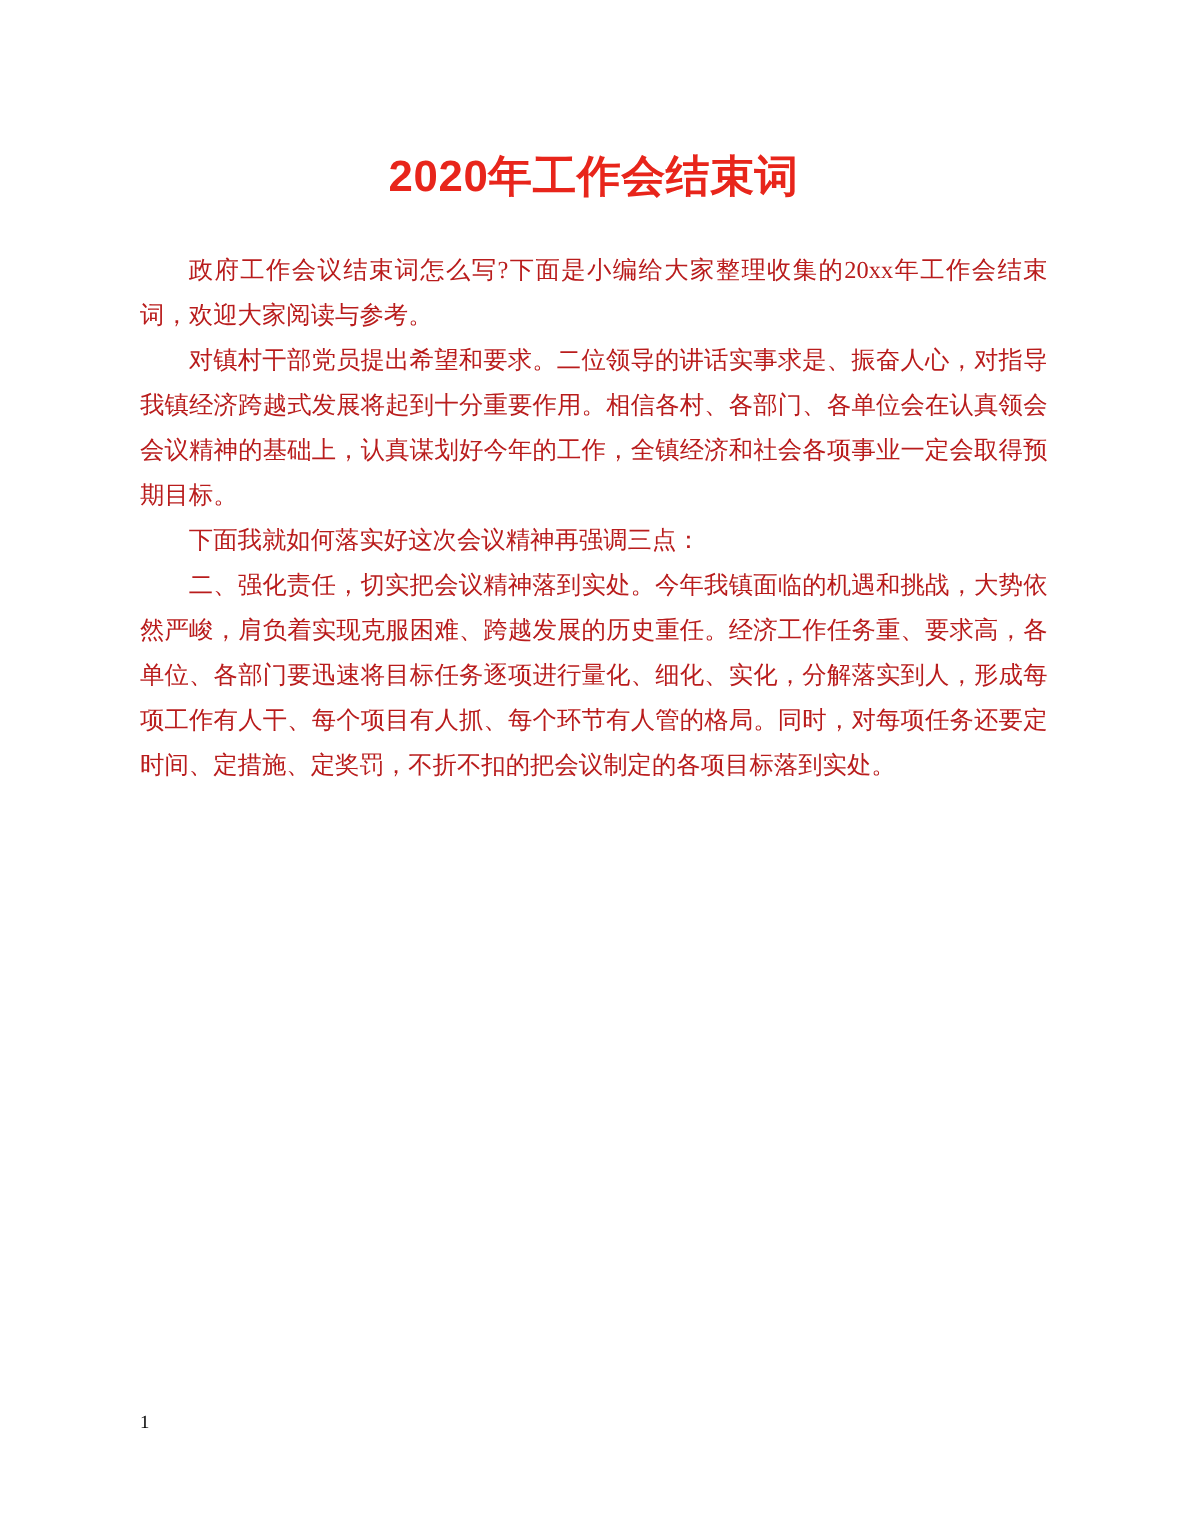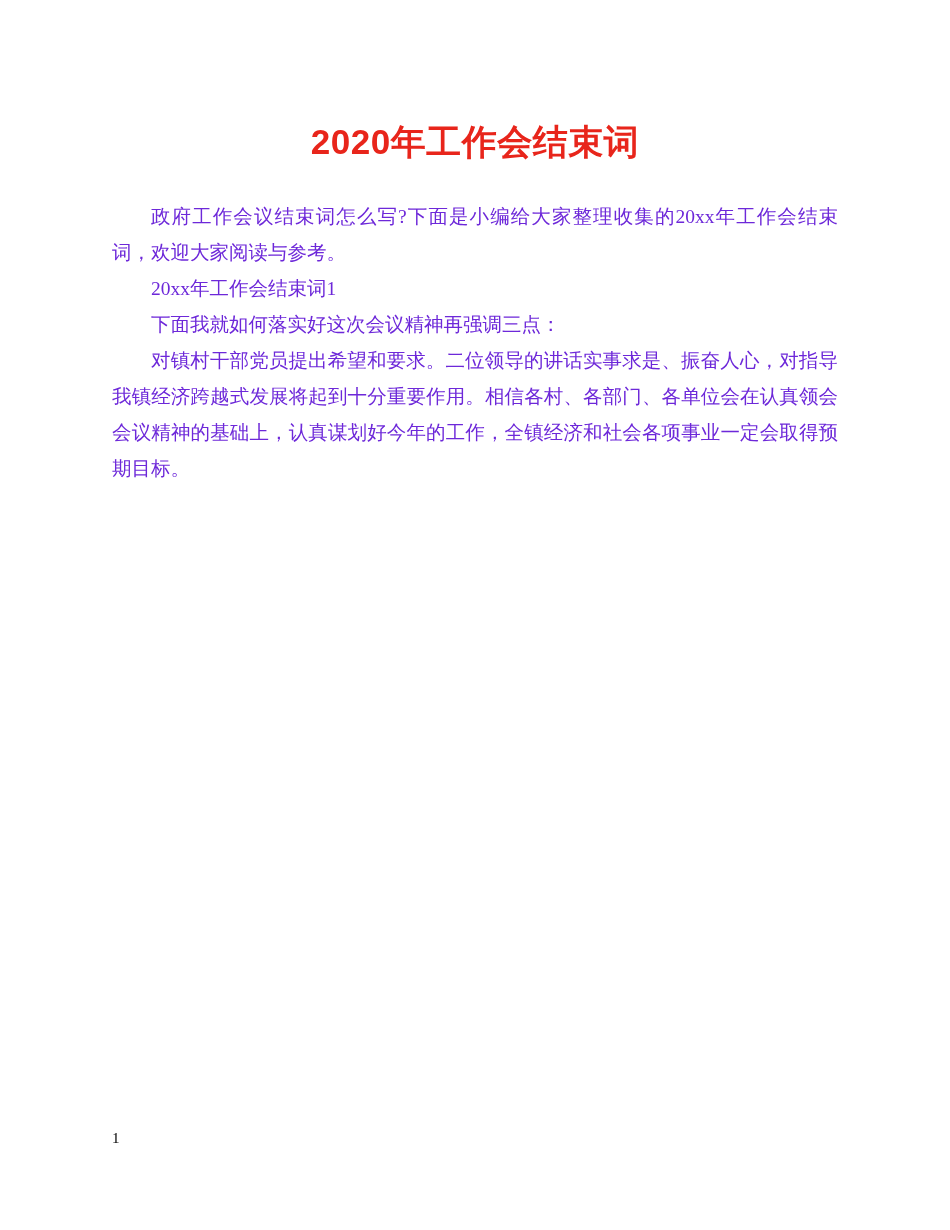--- a/index.html
+++ b/index.html
@@ -28,21 +28,21 @@
     font-weight: bold;
     font-size: 35px;
     line-height: 1.35;
     text-align: center;
     margin: 0 0 34px 0;
     letter-spacing: 0.5px;
   }
   .para {
     font-size: 19.5px;
     line-height: 36px;
-    color: #6d28d9;
+    color: #b91c1c;
     margin: 0;
     text-align: justify;
     text-justify: inter-ideograph;
     text-indent: 2em;
   }
   .page-number {
     position: absolute;
     left: 112px;
     top: 1130px;
     font-size: 15px;
@@ -50,18 +50,18 @@
     color: #000000;
   }
 </style>
 </head>
 <body>
 
 <div class="page">
   <div class="content">
     <h1 class="doc-title">2020年工作会结束词</h1>
     <p class="para">政府工作会议结束词怎么写?下面是小编给大家整理收集的20xx年工作会结束词，欢迎大家阅读与参考。</p>
-    <p class="para">20xx年工作会结束词1</p>
+    <p class="para">对镇村干部党员提出希望和要求。二位领导的讲话实事求是、振奋人心，对指导我镇经济跨越式发展将起到十分重要作用。相信各村、各部门、各单位会在认真领会会议精神的基础上，认真谋划好今年的工作，全镇经济和社会各项事业一定会取得预期目标。</p>
     <p class="para">下面我就如何落实好这次会议精神再强调三点：</p>
-    <p class="para">对镇村干部党员提出希望和要求。二位领导的讲话实事求是、振奋人心，对指导我镇经济跨越式发展将起到十分重要作用。相信各村、各部门、各单位会在认真领会会议精神的基础上，认真谋划好今年的工作，全镇经济和社会各项事业一定会取得预期目标。</p>
+    <p class="para">二、强化责任，切实把会议精神落到实处。今年我镇面临的机遇和挑战，大势依然严峻，肩负着实现克服困难、跨越发展的历史重任。经济工作任务重、要求高，各单位、各部门要迅速将目标任务逐项进行量化、细化、实化，分解落实到人，形成每项工作有人干、每个项目有人抓、每个环节有人管的格局。同时，对每项任务还要定时间、定措施、定奖罚，不折不扣的把会议制定的各项目标落到实处。</p>
   </div>
   <div class="page-number">1</div>
 </div>
 
 </body></html>

